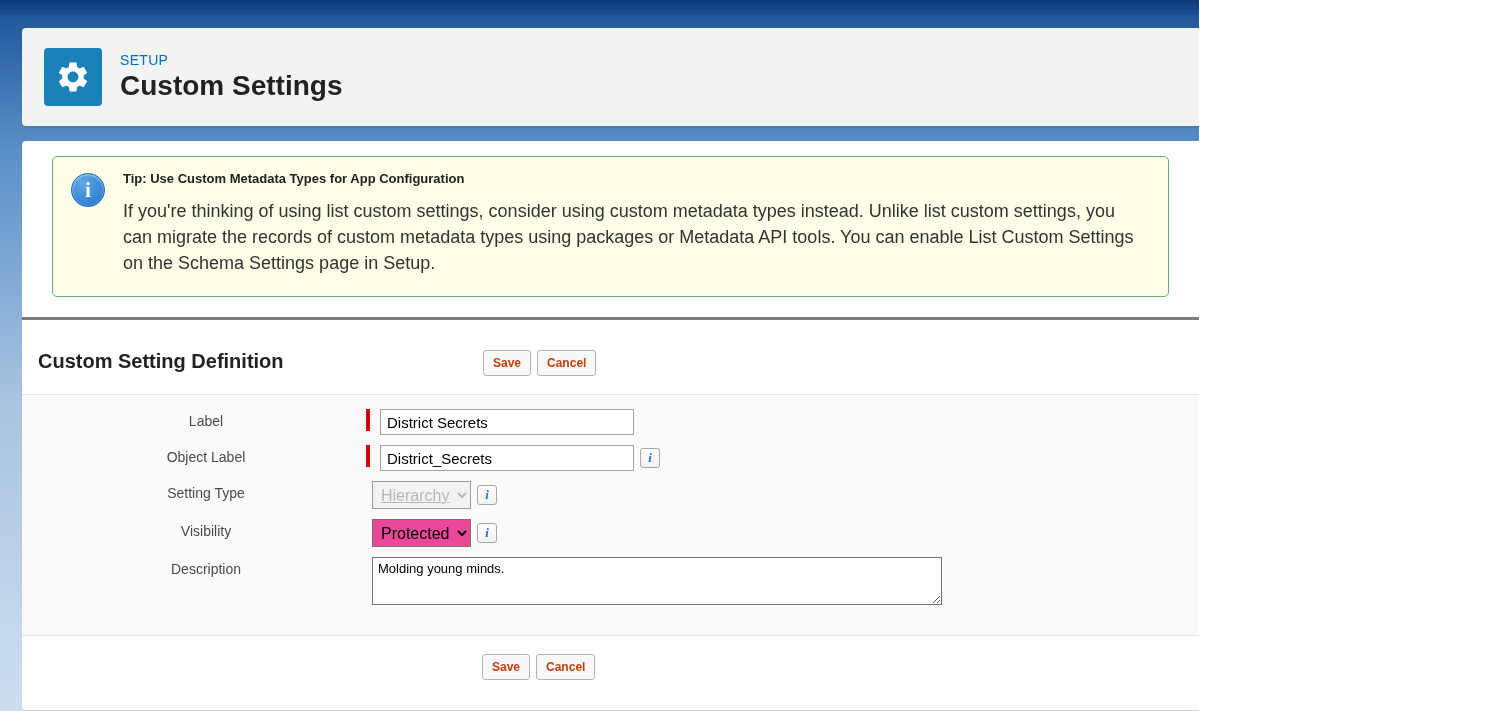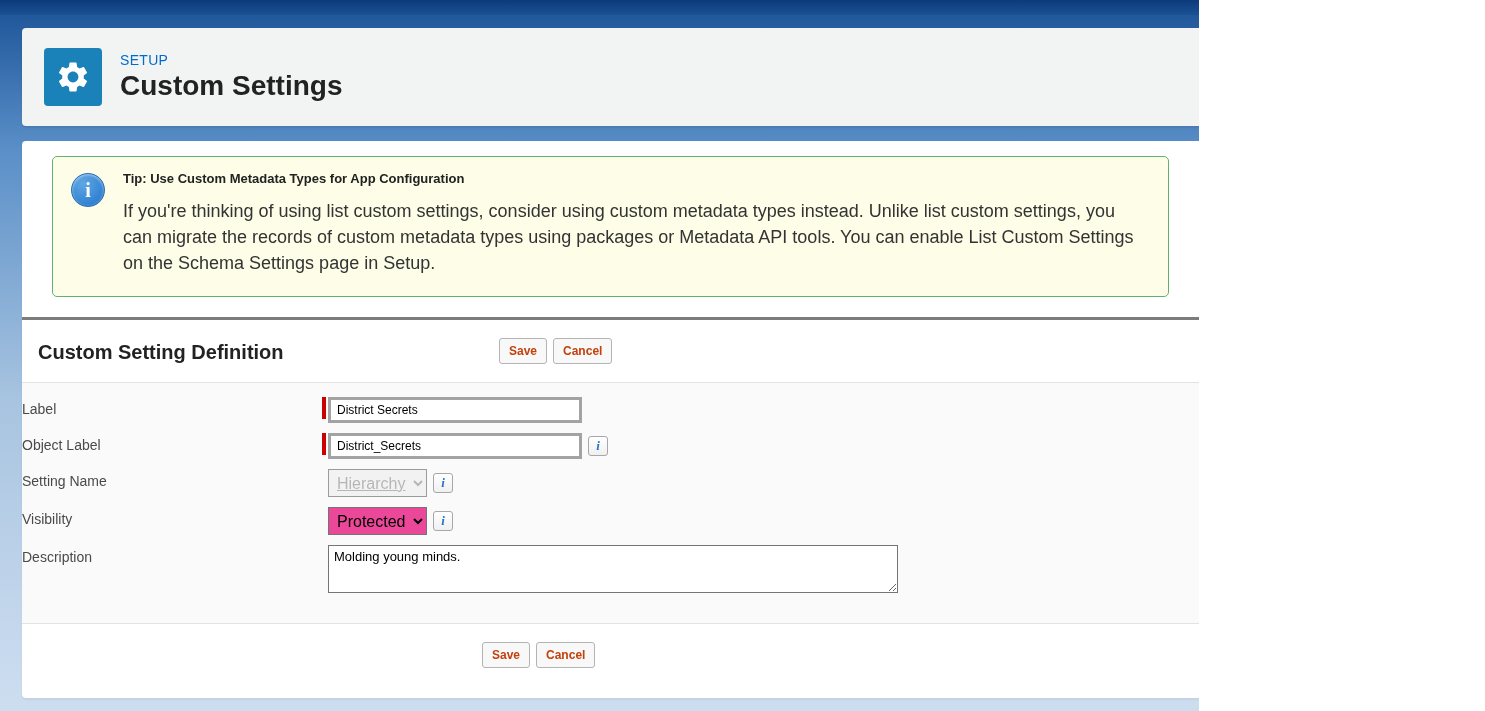--- a/index.html
+++ b/index.html
@@ -102,24 +102,23 @@
       color: #333;
       line-height: 1.45;
     }
     .section-divider {
       height: 3px;
       background: #7c7c7c;
       margin: 0 0 0 0;
     }
     .section-header {
       display: flex;
-      align-items: flex-end;
-      padding: 18px 0 18px 16px;
+      align-items: flex-start;
+      padding: 30px 0 18px 16px;
       border-bottom: 1px solid #e3e3e3;
-      gap: 16px;
     }
     .section-title {
       font-size: 20px;
       font-weight: 700;
       color: #222;
       width: 445px;
       flex-shrink: 0;
     }
     .btn-row {
       display: flex;
@@ -141,51 +140,53 @@
       background: #fafafa;
       border-bottom: 1px solid #e3e3e3;
     }
     .form-row {
       display: flex;
       align-items: flex-start;
       margin-bottom: 10px;
     }
     .form-label {
       width: 300px;
-      text-align: left;
+      text-align: center;
       padding-right: 20px;
       padding-top: 4px;
       font-size: 14px;
       color: #4a4a4a;
       flex-shrink: 0;
+      margin-left: 44px;
     }
     .req-bar {
       width: 4px;
       height: 22px;
       background: #c00;
       margin-right: 2px;
       flex-shrink: 0;
     }
     .req-spacer {
       width: 6px;
       flex-shrink: 0;
     }
     .form-control-wrap {
       display: flex;
       align-items: center;
       gap: 6px;
     }
     input.text-input {
       width: 254px;
       height: 26px;
-      border: 3px solid #a3a3a3;
+      border: 1px solid #a3a3a3;
       padding: 2px 6px;
-      font-size: 12px;
+      font-size: 15px;
       font-family: inherit;
       background: #fff;
+      margin-left: 8px;
     }
     select.select-input {
       height: 28px;
       border: 1px solid #747474;
       padding: 2px 4px;
       font-size: 16px;
       font-family: inherit;
       background: #ec4899;
     }
     select.disabled-select {
@@ -280,21 +281,21 @@
         <div class="req-bar"></div>
         <div class="form-control-wrap">
           <input type="text" class="text-input" value="District_Secrets" style="">
           <div class="help-icon">
               <span>i</span>
             </div>
         </div>
       </div>
 
       <div class="form-row">
-        <div class="form-label">Setting Name</div>
+        <div class="form-label">Setting Type</div>
         <div class="req-spacer"></div>
         <div class="form-control-wrap">
           <select class="select-input disabled-select" disabled="">
             <option>Hierarchy</option>
           </select>
           <div class="help-icon">
               <span>i</span>
             </div>
         </div>
       </div>

